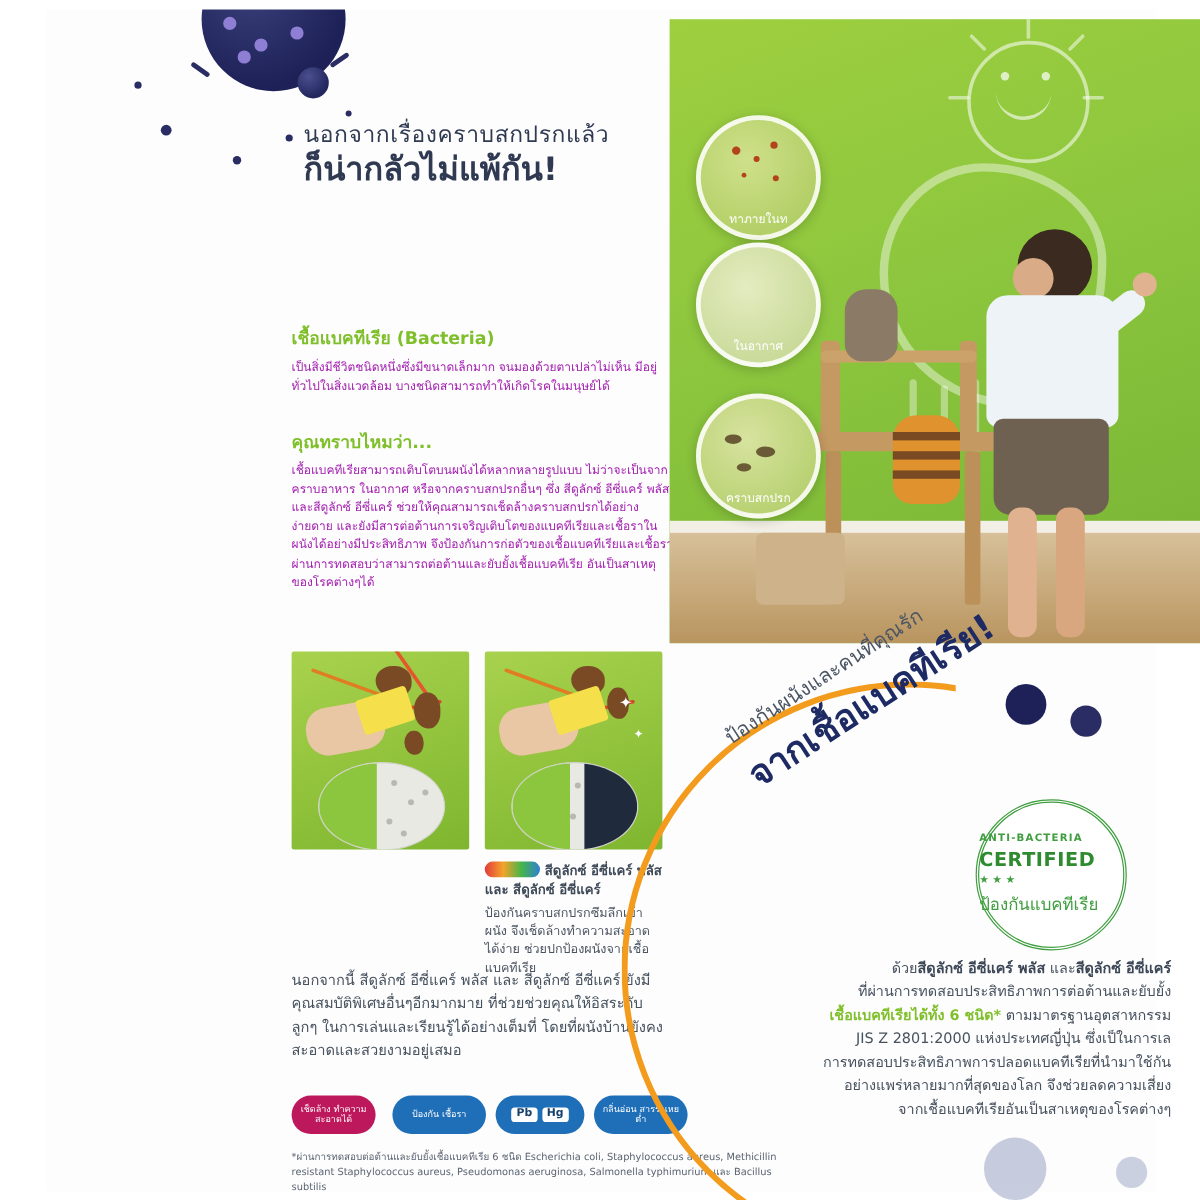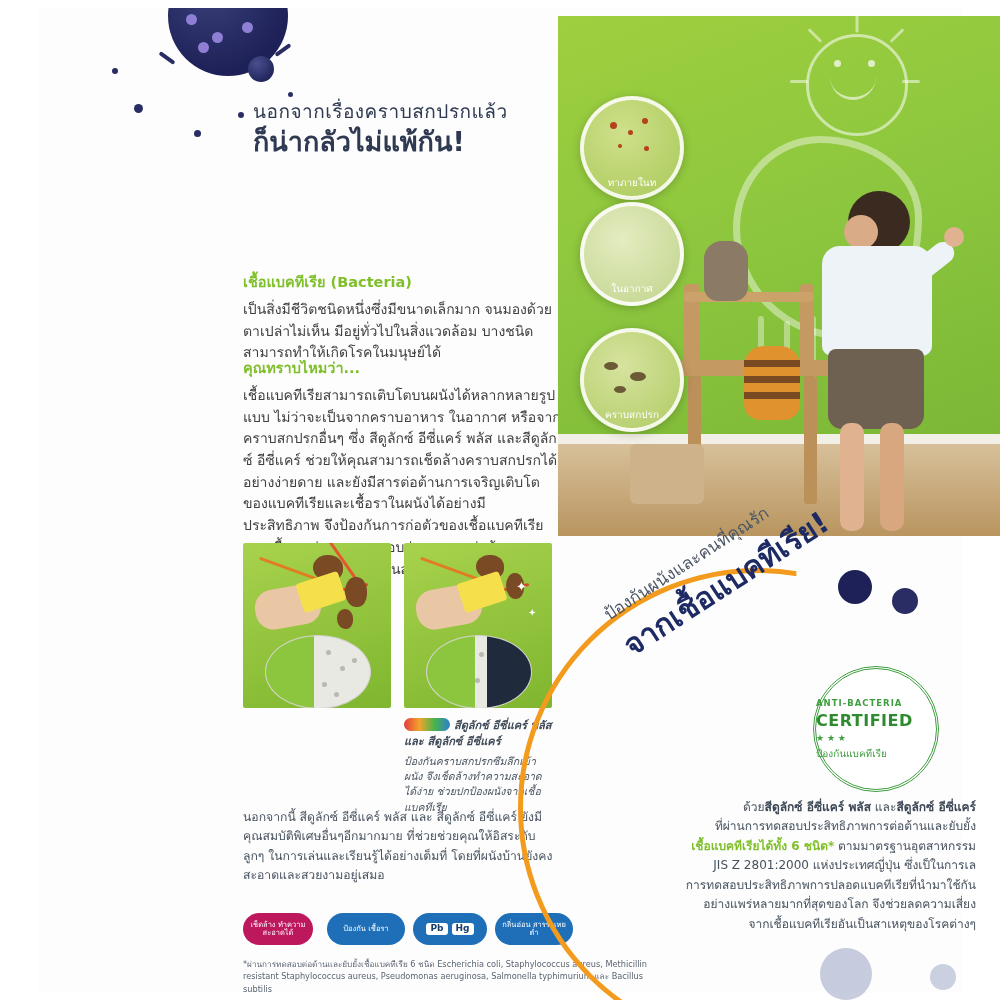--- a/index.html
+++ b/index.html
@@ -19,21 +19,21 @@
   
   .headline{position:absolute;left:215px;top:88px;width:330px;}
   .h1-line1{font-size:19px;color:#2f3a52;letter-spacing:.5px;}
   .h1-line2{font-size:27px;font-weight:bold;color:#2f3a52;margin-top:4px;line-height:1.18;}
   .h1-line2 .hl{color:#7fbf2a;}
   .h1-line3{font-size:27px;font-weight:bold;color:#2f3a52;line-height:1.18;}
 
   
   .sec{position:absolute;width:310px;color:#3c4756;}
   .sec h2{margin:0 0 6px 0;font-size:14.5px;color:#7fbf2a;font-weight:bold;}
-  .sec p{margin:0;font-size:14px;line-height:1.55;color:#404040;}
+  .sec p{margin:0;font-size:10px;line-height:1.55;color:#a21caf;}
   #sec-bacteria{left:205px;top:262px;}
   #sec-know{left:205px;top:348px;width:318px;}
 
   
   .hero{position:absolute;left:520px;top:8px;width:443px;height:520px;overflow:hidden;
      background:linear-gradient(160deg,#9ecf3f 0%,#8cc63e 45%,#76b233 100%);}
   .hero .floor{position:absolute;left:0;bottom:0;width:100%;height:92px;background:linear-gradient(#d7c09a,#b9955f);}
   .hero .baseboard{position:absolute;left:0;bottom:88px;width:100%;height:14px;background:#f2f0e6;}
   .chalk-sun{position:absolute;left:248px;top:18px;width:96px;height:96px;border-radius:50%;border:3px solid rgba(255,255,255,.55);}
   .chalk-ray{position:absolute;background:rgba(255,255,255,.5);height:3px;border-radius:2px;}
@@ -83,21 +83,21 @@
   .cmp .hand{position:absolute;left:12px;top:44px;width:66px;height:40px;border-radius:18px;background:#e9c6a4;transform:rotate(-10deg);}
   .cmp .sponge{position:absolute;left:56px;top:34px;width:44px;height:30px;background:#f5e04b;transform:rotate(-18deg);border-radius:3px;}
   .cmp .crossec{position:absolute;left:22px;top:92px;width:104px;height:72px;border-radius:50%;background:#e9e9e4;overflow:hidden;border:1px solid #d2d2cc;}
   .cmp .crossec .grain{position:absolute;width:5px;height:5px;border-radius:50%;background:#b9b9b2;}
   .cmp .green{position:absolute;left:0;top:0;width:46%;height:100%;background:#8cc63e;}
   .cmp .dark{position:absolute;right:0;top:0;width:42%;height:100%;background:#1f2a3c;}
   .sparkle{position:absolute;color:#fff;font-size:13px;}
 
   .cap{position:absolute;width:148px;font-size:10.5px;color:#4a5460;line-height:1.45;}
   #cap1{left:205px;top:710px;}
-  #cap2{left:366px;top:710px;font-style:italic;}
+  #cap2{left:366px;top:710px;}
   .cap .title{font-weight:bold;font-size:11px;color:#3f4a58;display:block;margin-bottom:4px;}
   #cap2 .title{color:#3f4a58;}
   .brandmark{display:inline-block;width:46px;height:13px;border-radius:7px;background:linear-gradient(90deg,#e23b3b,#f4a32c,#45b54a,#2f7fd1);
      margin-right:4px;vertical-align:-2px;}
 
   .para-bottom{position:absolute;left:205px;top:800px;width:310px;font-size:12.2px;line-height:1.58;color:#46515e;}
 
   
   .badges{position:absolute;left:205px;top:905px;width:330px;height:34px;}
   .badge{position:absolute;height:32px;border-radius:16px;display:flex;align-items:center;justify-content:center;
@@ -116,21 +116,21 @@
      clip-path:polygon(0 0,58% 0,58% 100%,0 100%);}
   .promo-head{position:absolute;left:40px;top:56px;width:300px;transform:rotate(-33deg);transform-origin:left top;}
   .promo-head .l1{font-size:17px;color:#4b5563;white-space:nowrap;}
   .promo-head .l2{font-size:30px;font-weight:bold;color:#1d2a63;white-space:nowrap;margin-top:2px;}
 
   .seal{position:absolute;left:255px;top:118px;width:120px;height:120px;border-radius:50%;background:#ffffff;
      border:3px double #3f9e3f;display:flex;flex-direction:column;align-items:flex-start;justify-content:center;}
   .seal .top{font-size:8.5px;color:#3f9e3f;font-weight:bold;letter-spacing:1px;}
   .seal .mid{font-size:16px;color:#2f8b2f;font-weight:bold;letter-spacing:.5px;margin:3px 0;}
   .seal .stars{font-size:9px;color:#3f9e3f;}
-  .seal .bot{font-size:10px;color:#3f9e3f;margin-top:3px;}
+  .seal .bot{font-size:14px;color:#3f9e3f;margin-top:3px;}
 
   .promo-body{position:absolute;left:68px;top:250px;width:350px;font-size:12px;line-height:1.62;color:#46515e;text-align:right;}
   .promo-body .b{font-weight:bold;color:#3c4756;}
   .promo-body .g{color:#7fbf2a;font-weight:bold;}
 
   .virus-b1{position:absolute;left:280px;top:22px;width:34px;height:34px;border-radius:50%;background:#1d2157;}
   .virus-b2{position:absolute;left:334px;top:40px;width:26px;height:26px;border-radius:50%;background:#2a2d63;}
   .virus-b3{position:absolute;left:262px;top:400px;width:52px;height:52px;border-radius:50%;background:#9aa3c4;opacity:.55;}
   .virus-b4{position:absolute;left:372px;top:416px;width:26px;height:26px;border-radius:50%;background:#9aa3c4;opacity:.5;}
 </style>

